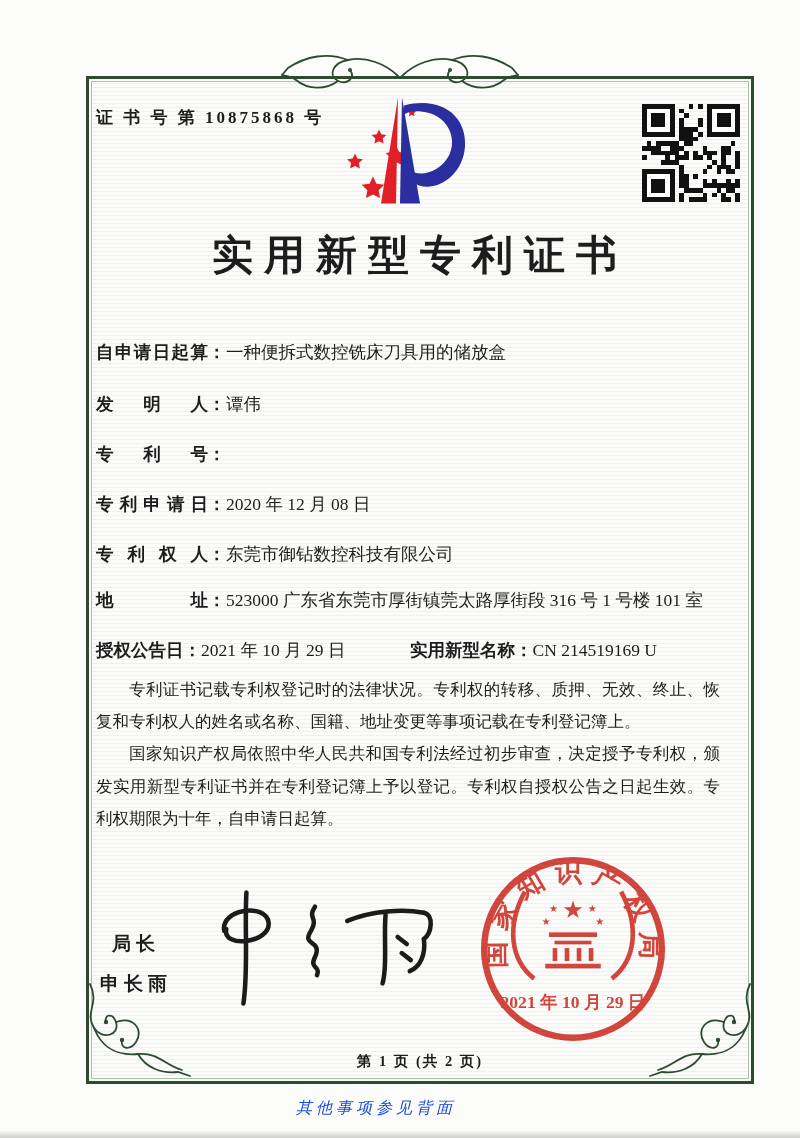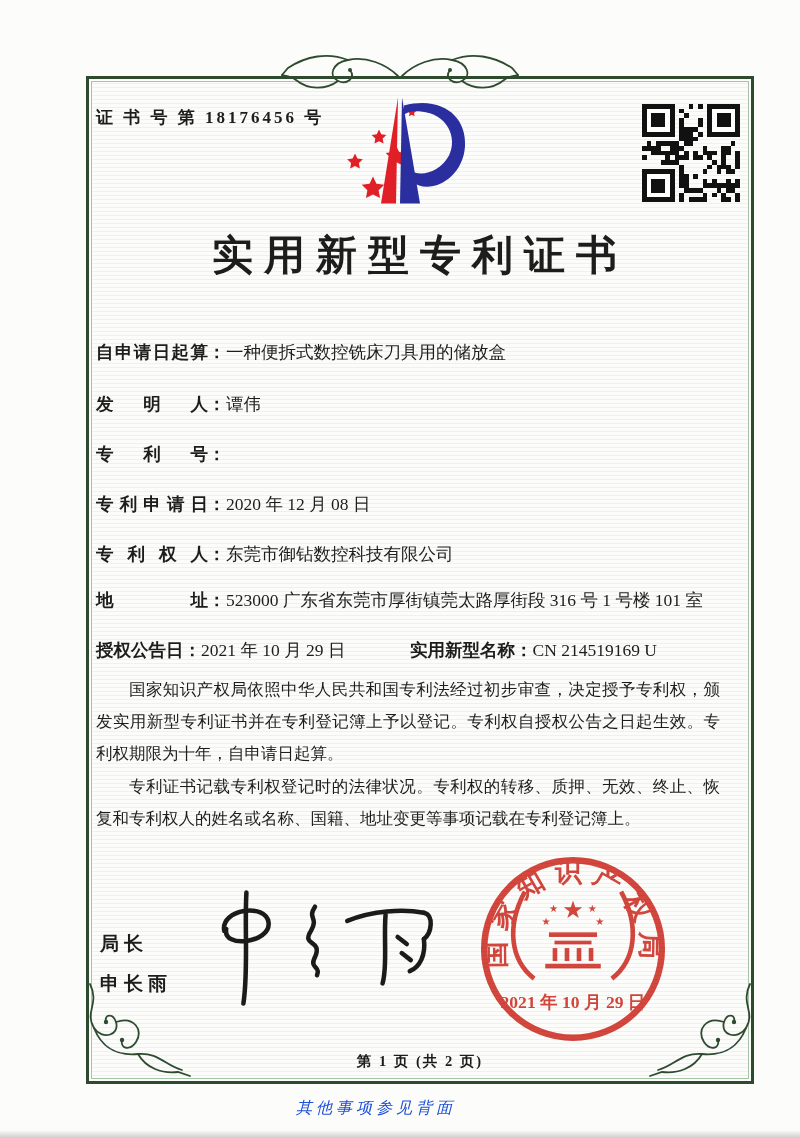--- a/index.html
+++ b/index.html
@@ -29,21 +29,21 @@
     font-size:41px;font-weight:bold;letter-spacing:11px;}
   .row{position:absolute;left:96px;width:628px;font-size:17.5px;display:flex;align-items:flex-start;line-height:1.45;}
   .lbl{flex:0 0 112px;font-weight:bold;text-align:justify;text-align-last:justify;}
   .colon{flex:0 0 18px;font-weight:bold;}
   .val{flex:1;}
   .grant-row{position:absolute;left:96px;width:640px;font-size:17.5px;}
   .grant-row .pair2{position:absolute;left:314px;top:0;}
   .grant-lbl{font-weight:bold;}
   .paras{position:absolute;left:96px;top:674px;width:624px;font-size:16.5px;line-height:1.95;text-align:justify;}
   .paras p{text-indent:2em;}
-  .director{position:absolute;left:100px;top:924px;font-size:19px;letter-spacing:5px;line-height:2.1;font-weight:bold;}
+  .director{position:absolute;left:100px;top:924px;font-size:19px;letter-spacing:5px;line-height:2.1;font-weight:bold;text-align:center;}
   .signature{position:absolute;left:196px;top:878px;width:242px;height:132px;}
   .signature path{fill:none;stroke:#1b1b1b;stroke-width:4.5;stroke-linecap:round;stroke-linejoin:round;}
   .seal{position:absolute;left:462px;top:838px;width:222px;height:222px;mix-blend-mode:multiply;opacity:.93;}
   .footer{position:absolute;left:86px;top:1052px;width:668px;text-align:center;font-size:14.5px;letter-spacing:2px;font-weight:bold;}
   .back-note{position:absolute;left:86px;top:1098px;width:580px;text-align:center;
     font-size:16px;letter-spacing:4px;font-style:italic;color:#1d4ed8;}
 </style>
 </head>
 <body>
 
@@ -82,21 +82,21 @@
     <g transform="translate(4,108) scale(-1,1)">
       <path d="M-4,-100 C-14,-80 2,-72 -8,-56 C-16,-44 -34,-48 -30,-62 C-27,-71 -18,-70 -20,-62"></path>
       <path d="M-8,-56 C-16,-36 -30,-28 -52,-30 C-72,-32 -80,-18 -96,-14"></path>
       <path d="M-30,-62 C-48,-68 -58,-54 -50,-42 C-44,-33 -34,-35 -36,-44"></path>
       <path d="M-52,-30 C-60,-16 -76,-10 -92,-12 L-104,-8"></path>
       <circle cx="-20" cy="-62" r="2.2"></circle>
         <circle cx="-36" cy="-44" r="2.2"></circle>
     </g>
   </svg>
 
-  <div class="cert-number">证 书 号 第 18176456 号</div>
+  <div class="cert-number">证 书 号 第 10875868 号</div>
 
   <svg class="logo" viewBox="0 0 150 125">
     <g fill="var(--logo_red)">
       <path d="M88 18 l2.2 4.6 5 .7 -3.6 3.5 .9 5 -4.5 -2.4 -4.5 2.4 .9 -5 -3.6 -3.5 5 -.7z" transform="scale(0.62) translate(52,8)"></path>
       <path d="M0 0 l3 6.2 6.8 1 -4.9 4.8 1.2 6.8 -6.1 -3.2 -6.1 3.2 1.2 -6.8 -4.9 -4.8 6.8 -1z" transform="translate(54,38) scale(0.75)"></path>
       <path d="M0 0 l3 6.2 6.8 1 -4.9 4.8 1.2 6.8 -6.1 -3.2 -6.1 3.2 1.2 -6.8 -4.9 -4.8 6.8 -1z" transform="translate(71,54) scale(1.05)"></path>
       <path d="M0 0 l3 6.2 6.8 1 -4.9 4.8 1.2 6.8 -6.1 -3.2 -6.1 3.2 1.2 -6.8 -4.9 -4.8 6.8 -1z" transform="translate(30,62) scale(0.8)"></path>
       <path d="M0 0 l3 6.2 6.8 1 -4.9 4.8 1.2 6.8 -6.1 -3.2 -6.1 3.2 1.2 -6.8 -4.9 -4.8 6.8 -1z" transform="translate(48,85) scale(1.15)"></path>
       <polygon points="73,6 71,112 56,112"></polygon>
     </g>
@@ -279,22 +279,22 @@
   <div class="grant-row" style="top:638px">
     <span class="pair1">
       <span class="grant-lbl">授权公告日：</span><span>2021 年 10 月 29 日</span>
     </span>
     <span class="pair2">
       <span class="grant-lbl">实用新型名称：</span><span>CN 214519169 U</span>
     </span>
   </div>
 
   <div class="paras">
+    <p>专利证书记载专利权登记时的法律状况。专利权的转移、质押、无效、终止、恢复和专利权人的姓名或名称、国籍、地址变更等事项记载在专利登记簿上。</p>
     <p>国家知识产权局依照中华人民共和国专利法经过初步审查，决定授予专利权，颁发实用新型专利证书并在专利登记簿上予以登记。专利权自授权公告之日起生效。专利权期限为十年，自申请日起算。</p>
-    <p>专利证书记载专利权登记时的法律状况。专利权的转移、质押、无效、终止、恢复和专利权人的姓名或名称、国籍、地址变更等事项记载在专利登记簿上。</p>
   </div>
 
   <div class="director">
     <div>局长</div>
     <div>申长雨</div>
   </div>
 
   <svg class="signature" viewBox="0 0 240 130">
     <path d="M28,52 C24,30 70,24 72,44 C74,64 26,70 30,50"></path>
     <path d="M50,14 C48,50 52,92 47,124"></path>

